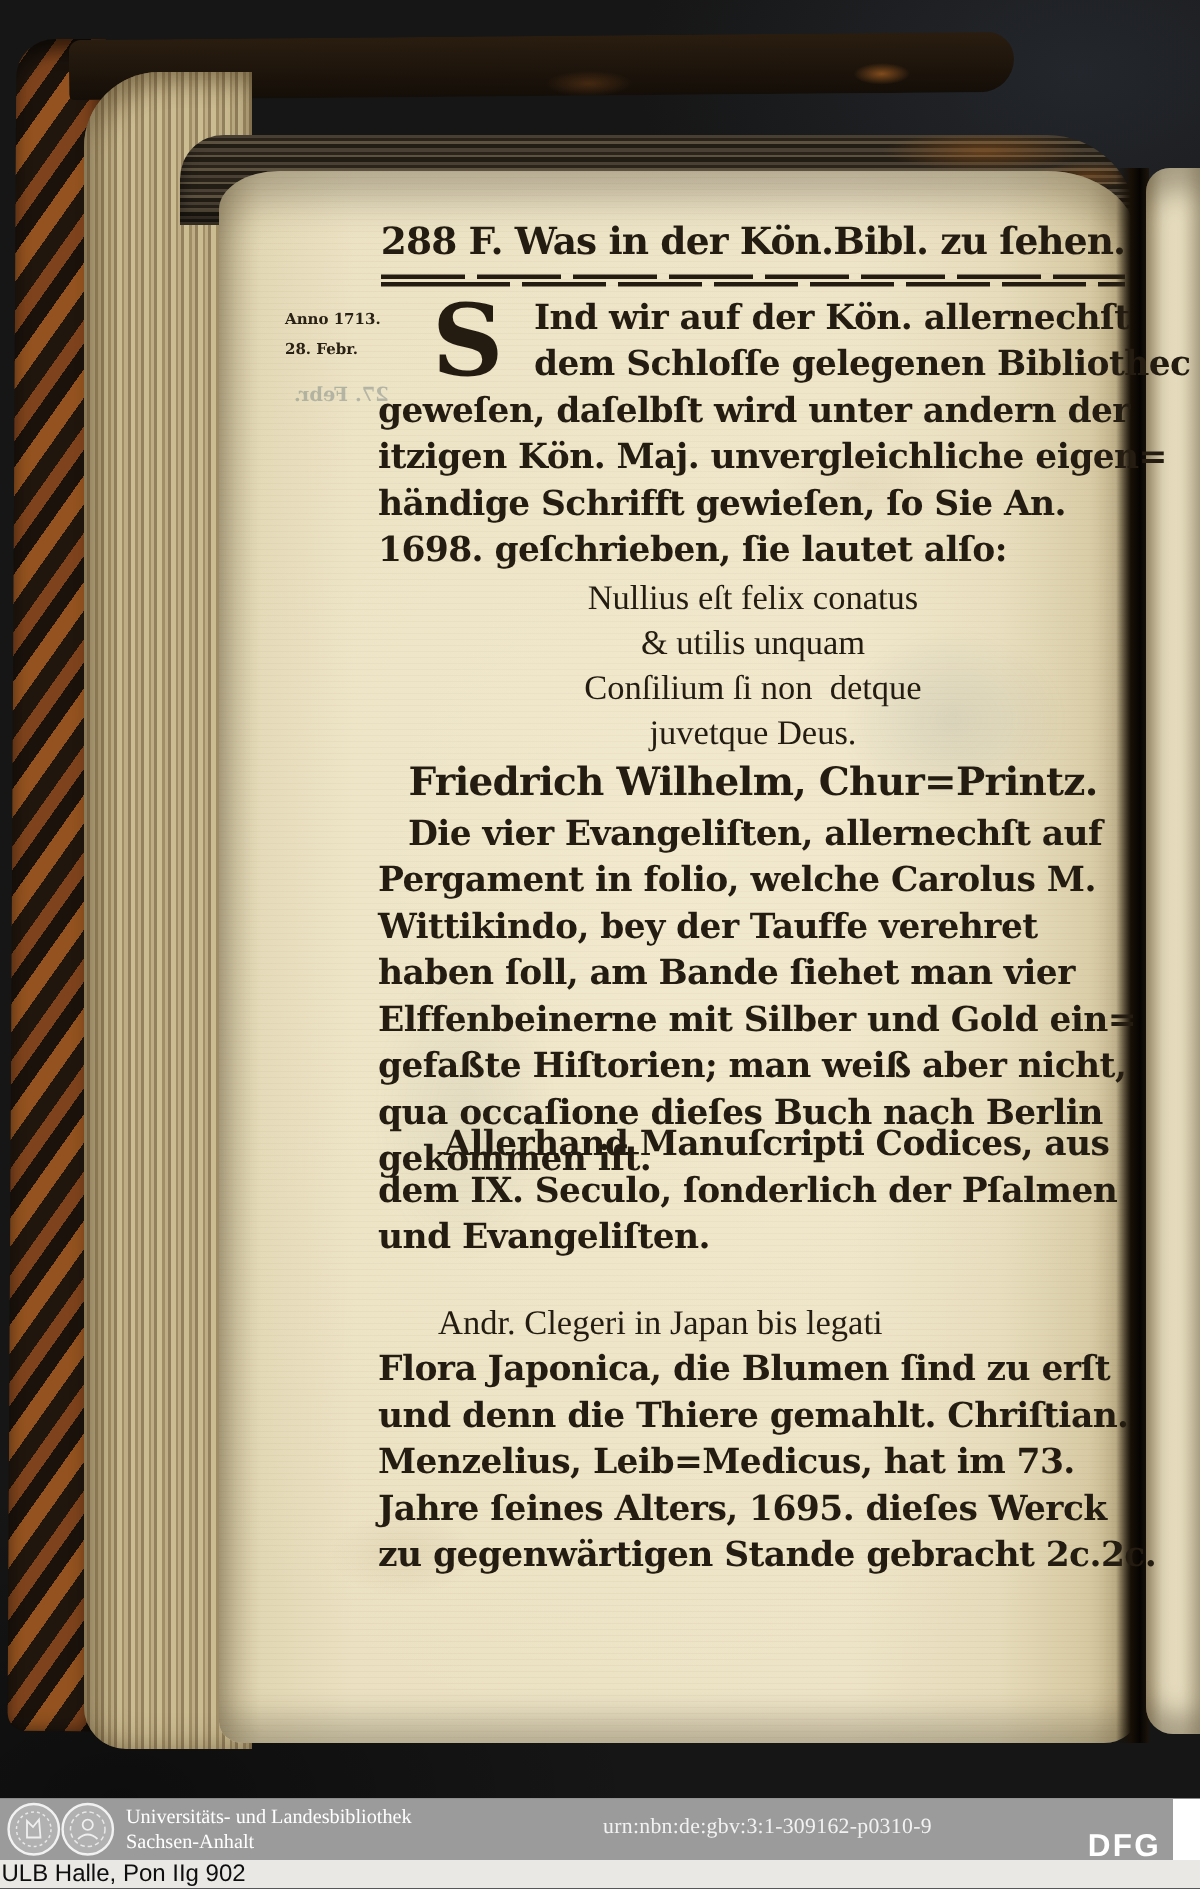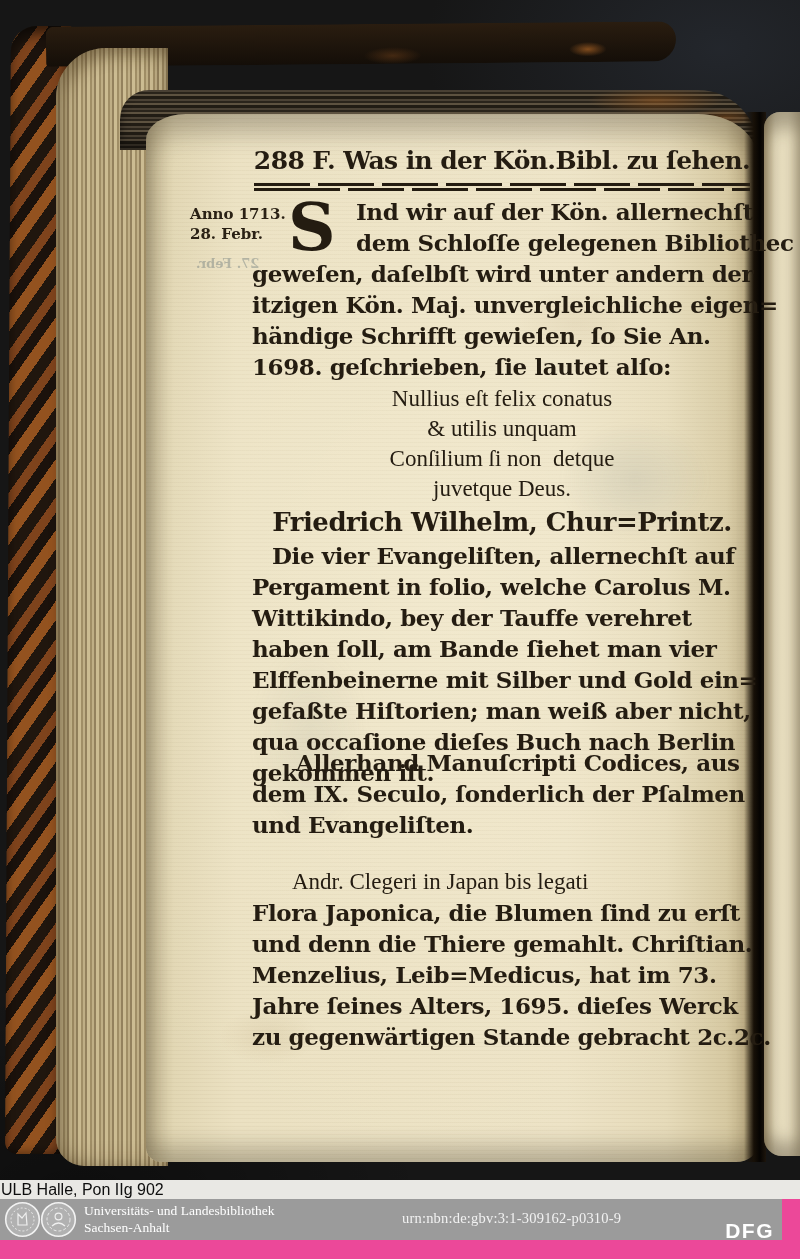--- a/index.html
+++ b/index.html
@@ -1,17 +1,17 @@
 <!DOCTYPE html>
 <html><head>
 <meta charset="utf-8">
 <style>
   html,body{margin:0;padding:0;background:#000;}
   .stage{position:relative;width:800px;height:1259px;overflow:hidden;
-         background:#ec4899;font-family:"DejaVu Serif",serif;}
+         background:#ffffff;font-family:"DejaVu Serif",serif;}
 
   
   .photo{position:absolute;left:0;top:0;width:800px;height:1199px;
          background:
            radial-gradient(420px 280px at 90% 4%, rgba(46,52,62,.55), rgba(0,0,0,0) 70%),
            radial-gradient(500px 300px at 10% 100%, rgba(0,0,0,.4), rgba(0,0,0,0) 70%),
            #161616;}
 
   .cover-left{position:absolute;left:8px;top:26px;width:62px;height:1128px;
          border-radius:26px 4px 8px 12px;
@@ -90,21 +90,21 @@
   .bar{position:absolute;left:0;top:1199px;width:782px;height:41px;background:#9b9b9b;}
   .seal{position:absolute;top:2px;}
   .seal.s1{left:4px;}
   .seal.s2{left:40px;}
   .lib-text{position:absolute;left:84px;top:4px;color:#fff;
          font:400 13.5px/16.5px "Liberation Serif",serif;}
   .urn{position:absolute;left:402px;top:11px;color:#f2f2f2;
          font:400 14.5px "Liberation Serif",serif;letter-spacing:.2px;}
   .dfg{position:absolute;right:8px;top:20px;color:#fff;
          font:700 21px "Liberation Sans",sans-serif;letter-spacing:1.5px;}
-  .strip{position:absolute;left:0;top:1180px;width:800px;height:19px;background:#e9e8e4;}
+  .strip{position:absolute;left:0;top:1240px;width:800px;height:19px;background:#e9e8e4;}
   .shelfmark{position:absolute;left:1px;top:0;color:#0e0e0e;
          font:400 16px/19px "Liberation Sans",sans-serif;}
 </style>
 </head>
 <body>
 
 <div class="stage">
 
   <div class="photo">
     <div class="cover-left"></div>
@@ -117,21 +117,21 @@
     <div class="gutter"></div>
     <div class="page-right"></div>
 
     <div class="page-text">
       <div class="t-header">288 F. Was in der Kön.Bibl. zu ſehen.</div>
       <div class="t-rule">
         <div class="rule-line"></div>
         <div class="rule-line second"></div>
       </div>
 
-      <div class="m-note german" style="font-size:15px;line-height:20px;letter-spacing:0;">
+      <div class="m-note german" style="font-size:10px;line-height:20px;letter-spacing:0;">
         <div>Anno 1713.</div>
         <div>28. Febr.</div>
       </div>
       <div class="m-ghost">27. Febr.</div>
 
       <div class="t-p1 german">
         <span class="dropcap">S</span>
         <div class="ln indent">Ind wir auf der Kön. allernechſt</div>
         <div class="ln indent">dem Schloſſe gelegenen Bibliothec</div>
         <div class="ln">geweſen, daſelbſt wird unter andern der</div>

